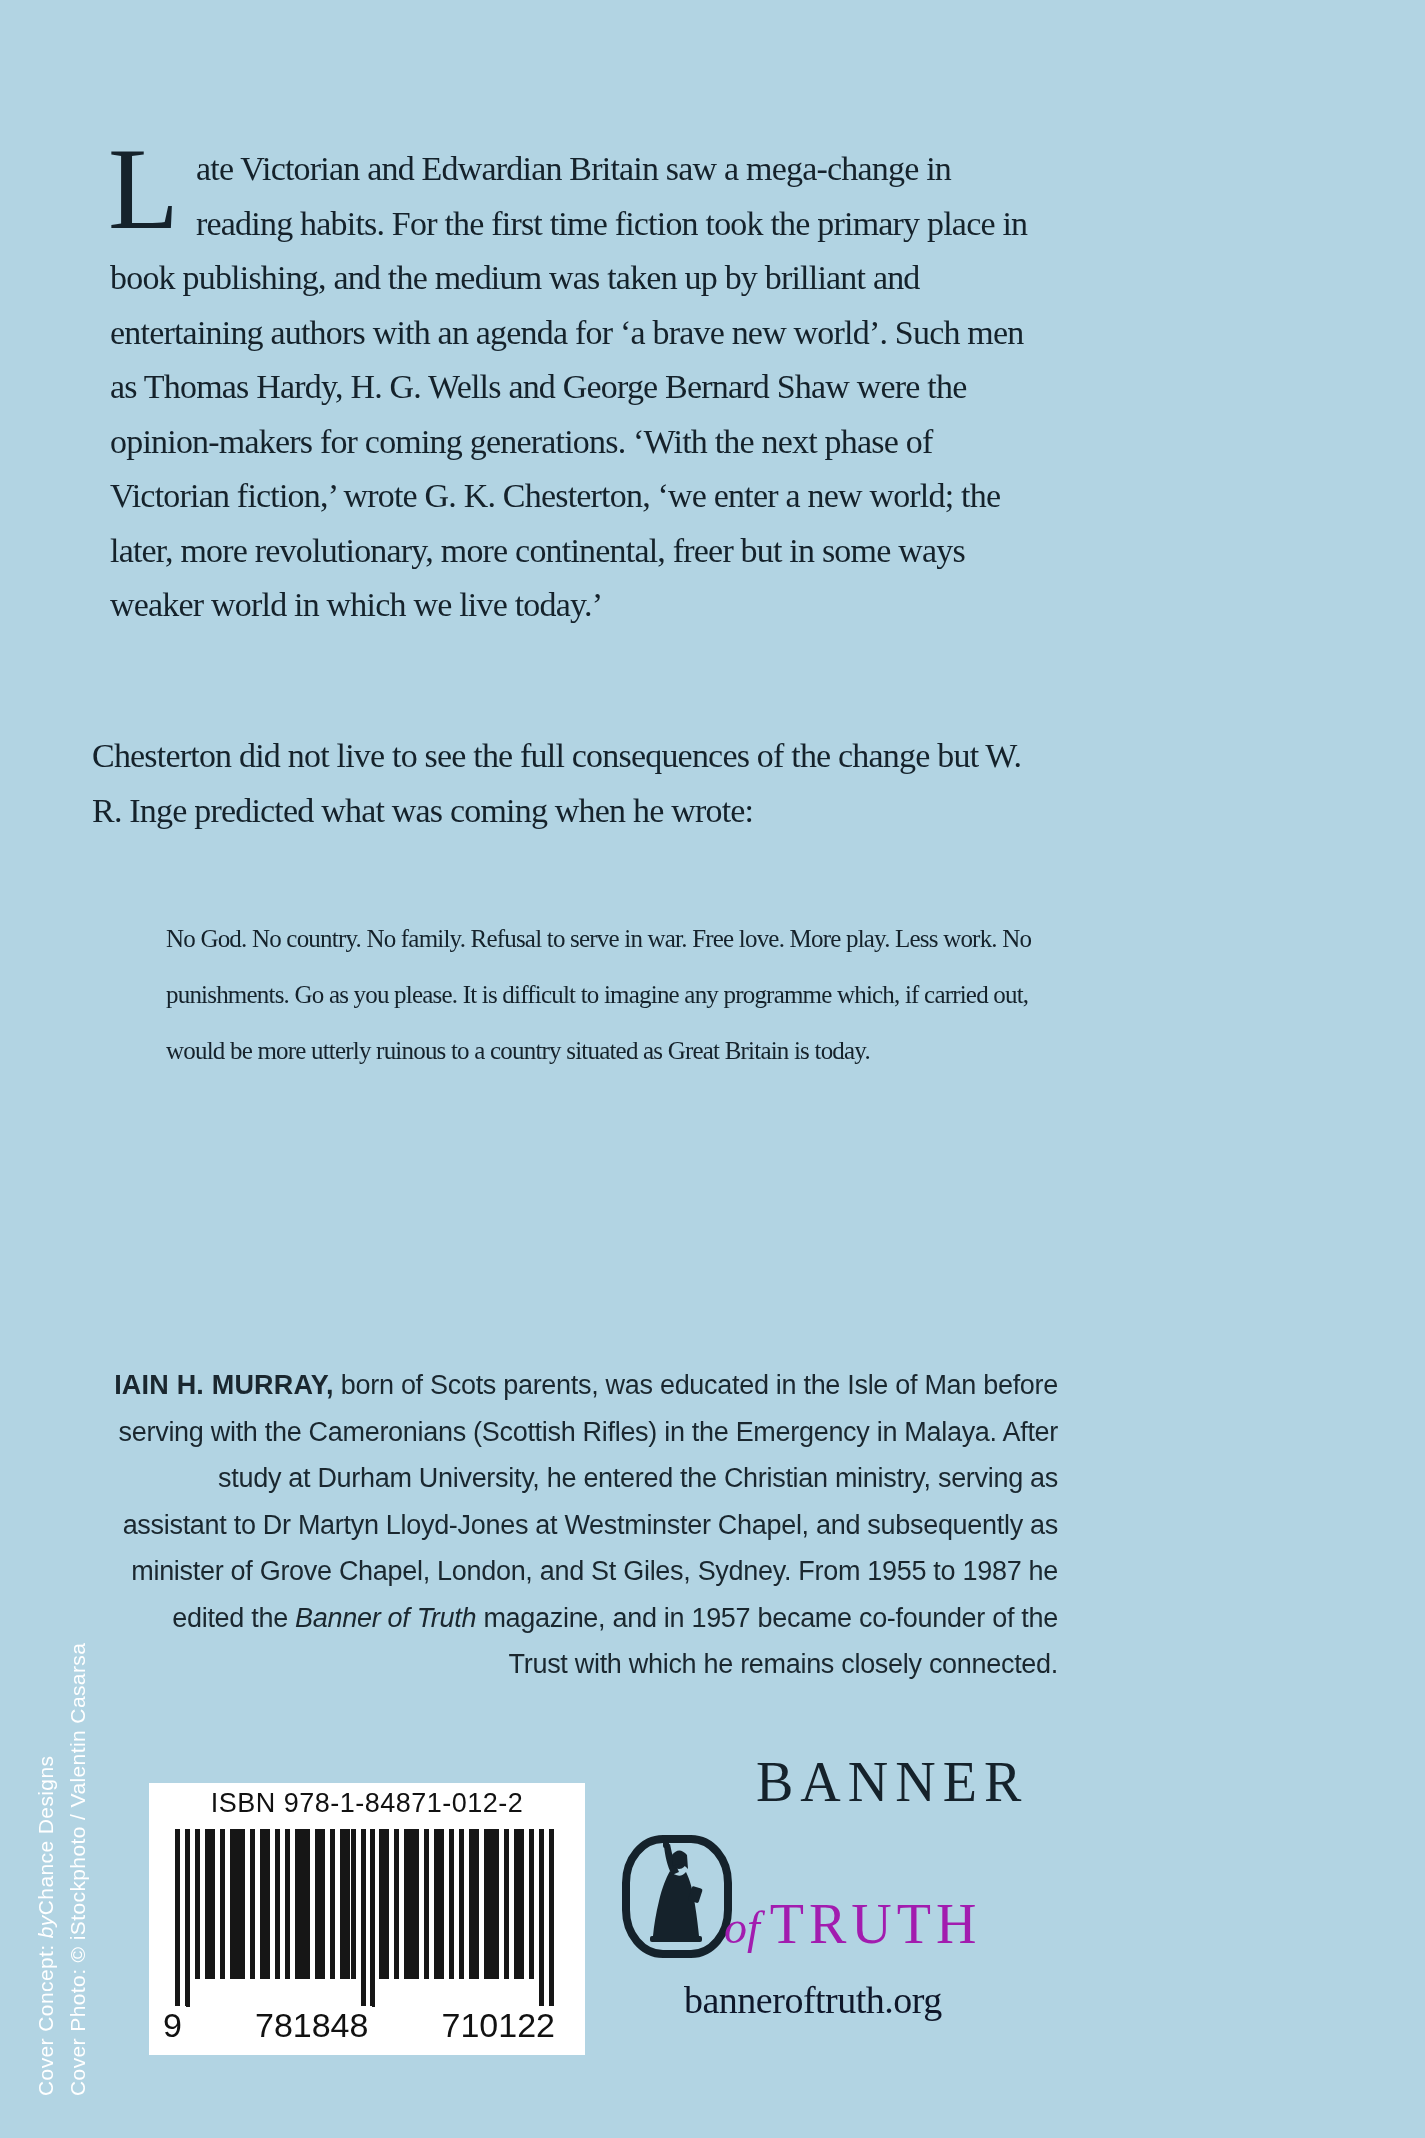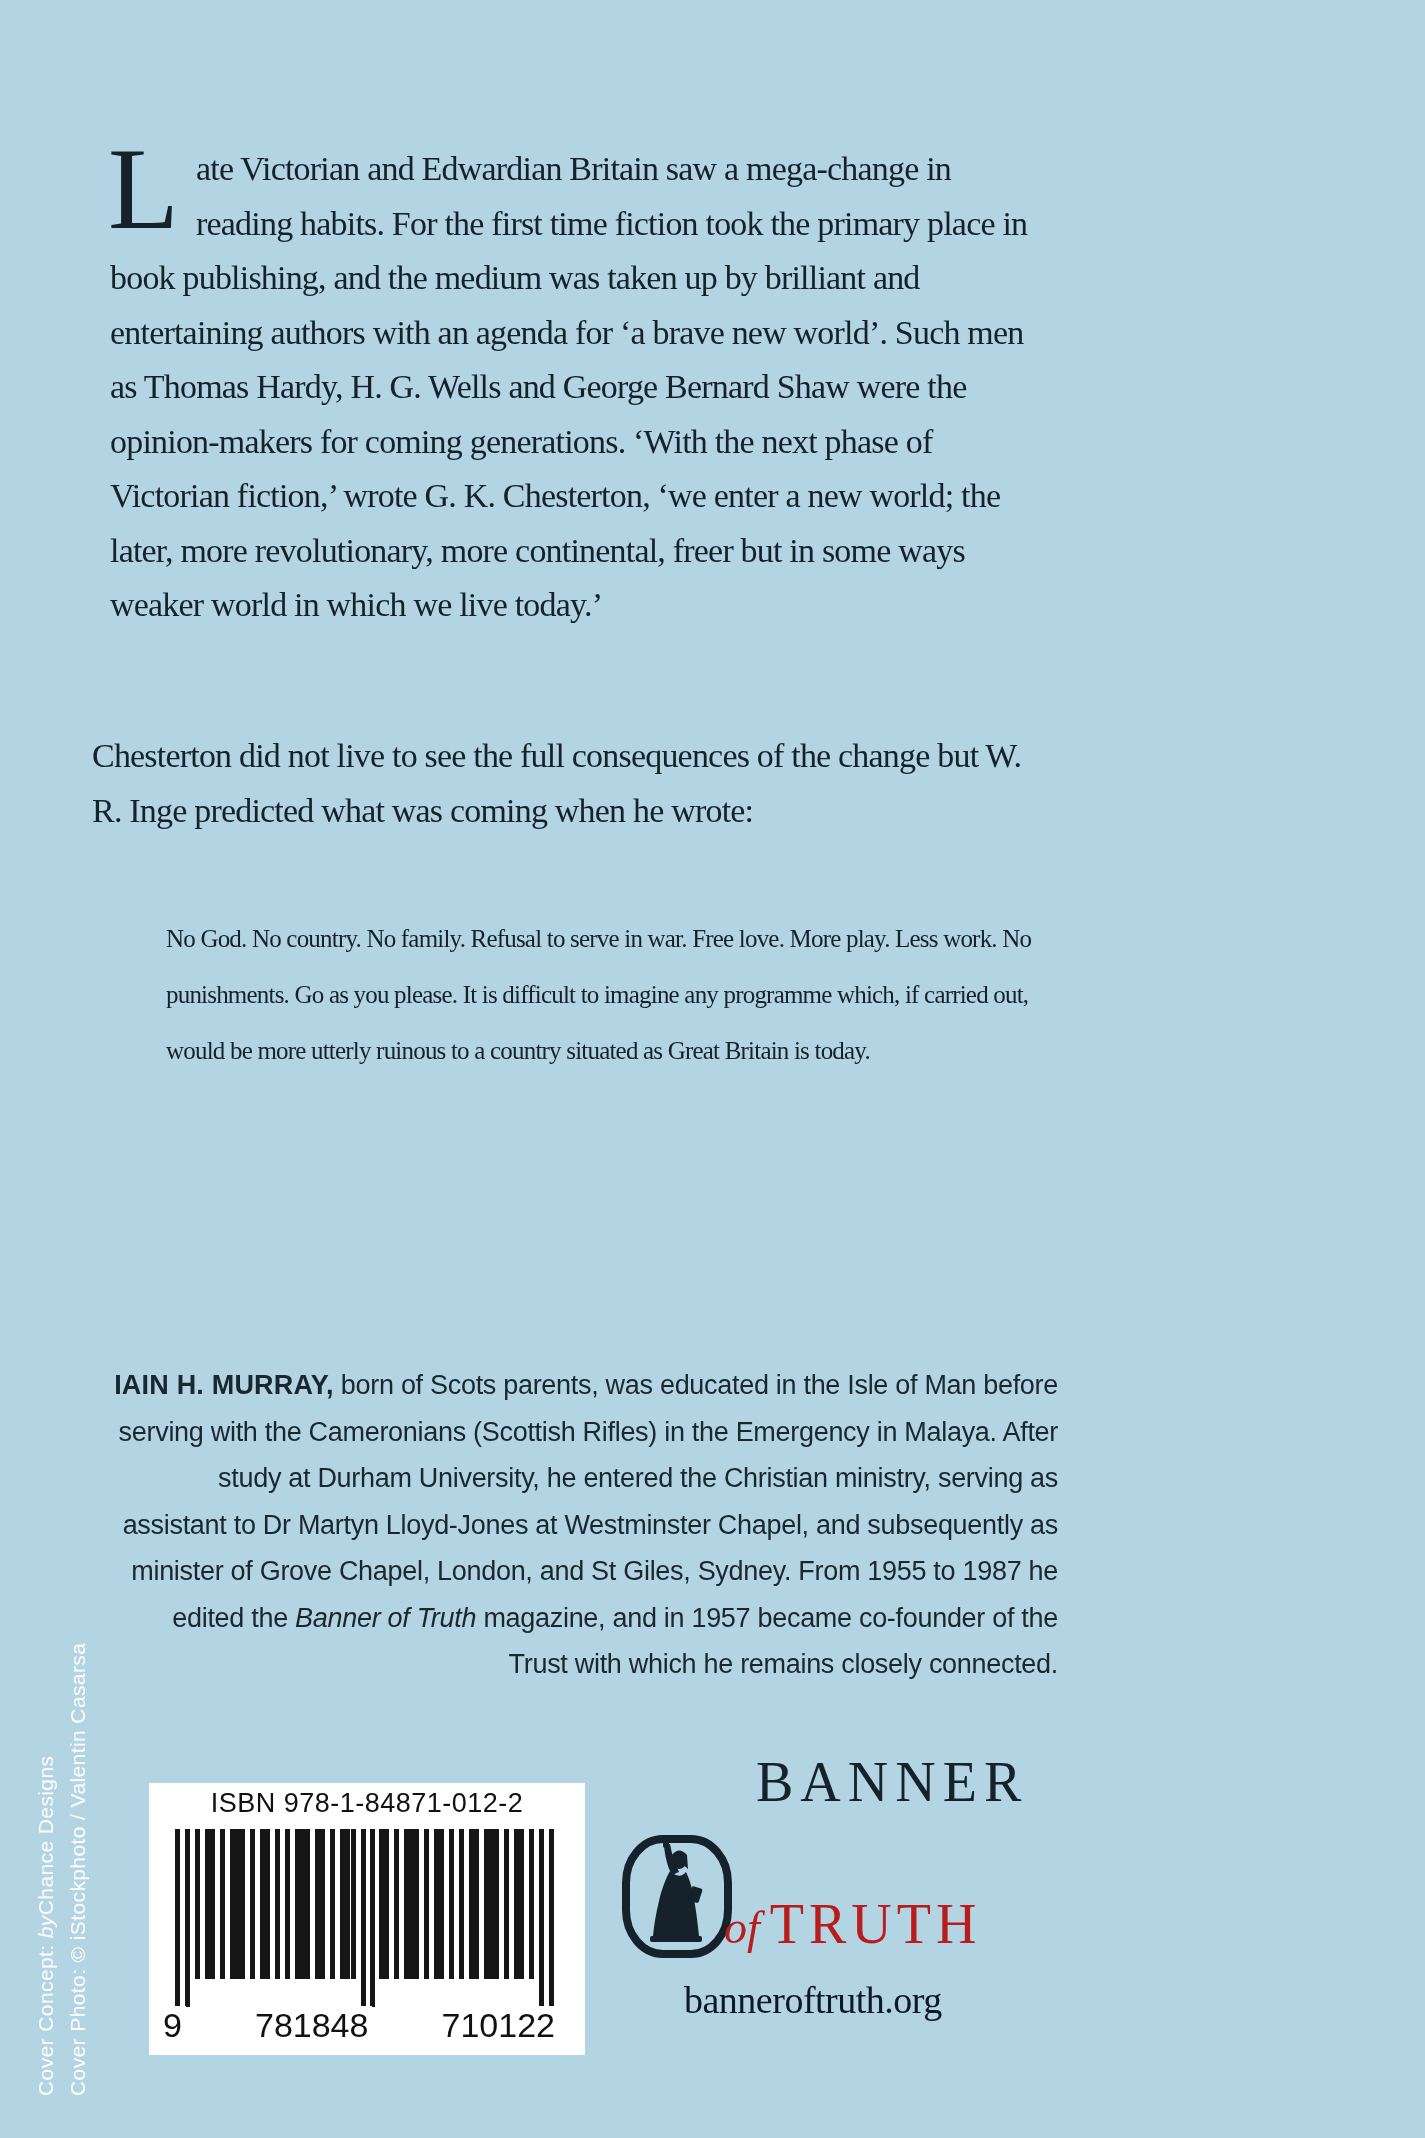--- a/index.html
+++ b/index.html
@@ -86,21 +86,21 @@
     width:114px; height:127px;
   }
   .logo-name1 {
     position:absolute; left:756px; top:1752px;
     font-size:56px; letter-spacing:7px; line-height:1.1;
     color:#15222b;
   }
   .logo-name2 {
     position:absolute; left:724px; top:1894px;
     font-size:56px; letter-spacing:5px; line-height:1.1;
-    color:#b91c1c; white-space:nowrap;
+    color:#a21caf; white-space:nowrap;
   }
   .logo-name2 .of { font-style:italic; font-size:46px; letter-spacing:0; margin-right:10px; }
   .logo-site {
     position:absolute; left:684px; top:1978px;
     font-size:38px; letter-spacing:-0.5px; color:#0f172a;
   }
 </style>
 </head>
 <body>
 

